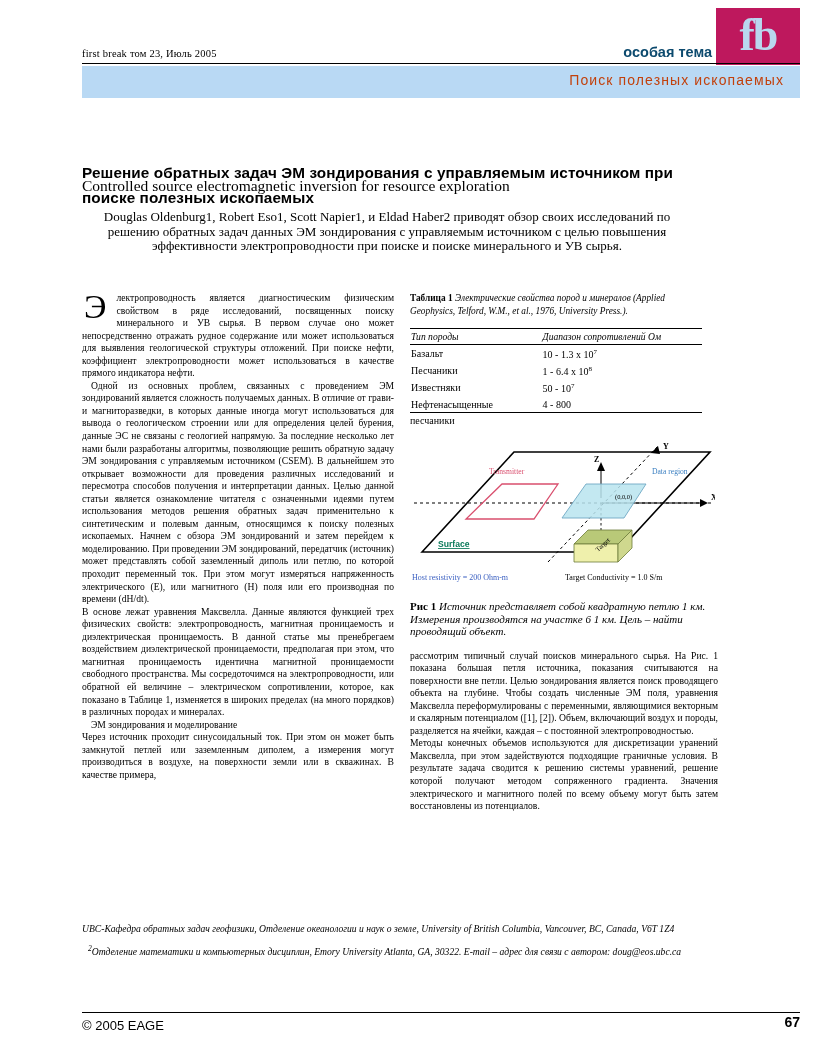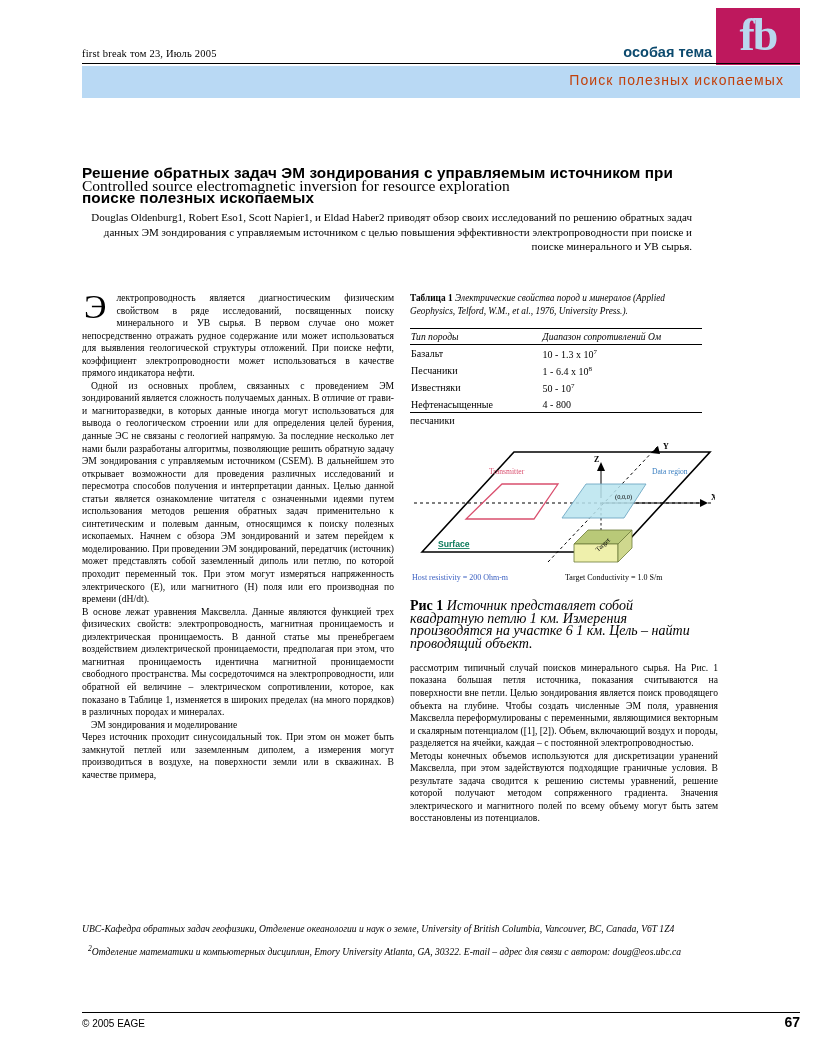--- a/index.html
+++ b/index.html
@@ -59,21 +59,21 @@
   .title-en{
     position:absolute; left:82px; top:176px; width:660px;
     font-family:"Liberation Serif", serif;
     font-size:15.5px; line-height:20px;
   }
 
   
   .abstract{
     position:absolute; left:82px; top:210px; width:610px;
     font-family:"Liberation Serif", serif;
-    font-size:11px; line-height:14.6px; text-align:right;
+    font-size:13px; line-height:14.6px; text-align:center;
   }
 
   
   .col-left{
     position:absolute; left:82px; top:292px; width:312px;
     font-family:"Liberation Serif", serif;
     font-size:9.6px; line-height:12.55px;
     text-align:justify;
   }
   .dropcap{
@@ -133,21 +133,21 @@
     position:relative;
     margin-top:14px;
     width:305px; height:152px;
     background:#ffffff;
   }
   .figure svg{ display:block; }
   .fig-caption{
     margin-top:8px;
     width:300px;
     font-family:"Liberation Serif", serif;
-    font-size:14px; line-height:12.4px; font-style:italic;
+    font-size:11px; line-height:12.4px; font-style:italic;
   }
   .fig-caption b{ font-style:normal; }
 
   .col-right-text{
     margin-top:12px;
     width:308px;
     font-family:"Liberation Serif", serif;
     font-size:9.6px; line-height:12.55px;
     text-align:justify;
   }
@@ -165,21 +165,21 @@
   .footnotes sup{ font-size:7.5px; vertical-align:super; }
 
   
   .rule-bottom{
     position:absolute; left:82px; top:1012px; width:718px; height:1px;
     background:#000;
   }
   .copyright{
     position:absolute; left:82px; top:1018px;
     font-family:"Liberation Sans", sans-serif;
-    font-size:10px;
+    font-size:13px;
   }
   .pageno{
     position:absolute; right:16px; top:1014px;
     font-family:"Liberation Sans", sans-serif;
     font-size:14px; font-weight:bold;
   }
 </style>
 </head>
 <body>
 

